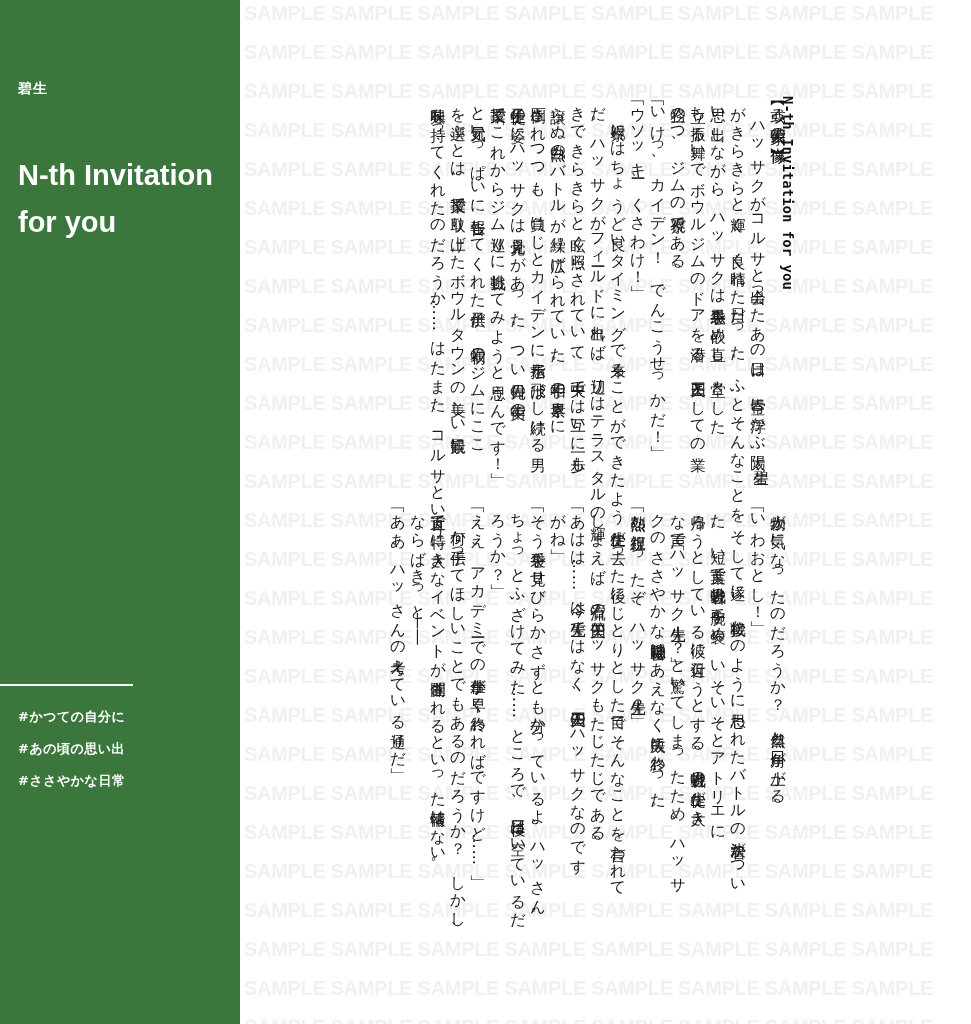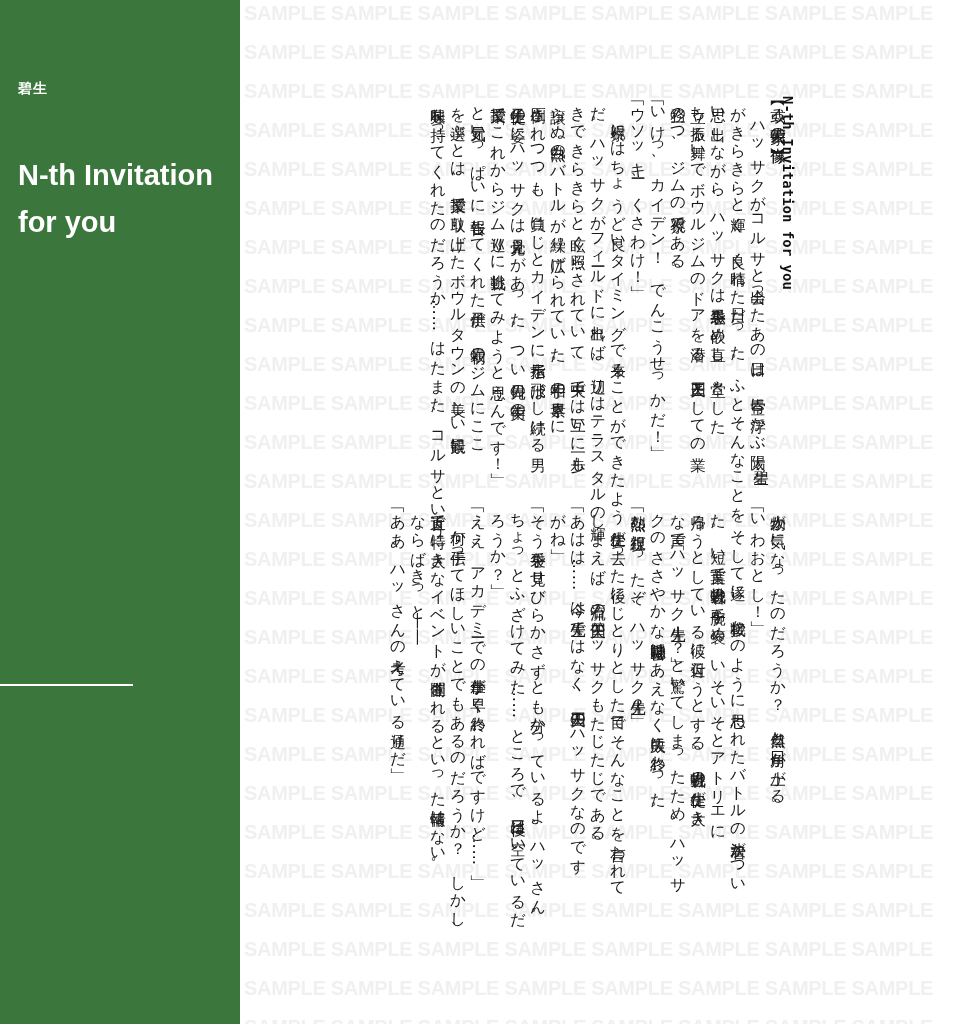--- a/index.html
+++ b/index.html
@@ -64,20 +64,25 @@
   }
   .col { display:block; white-space:nowrap; }
 </style>
 </head>
 <body>
 
 <div class="sidebar">
   <div class="sb-author">碧生</div>
   <div class="sb-title">N-th Invitation for you</div>
   <div class="sb-rule"></div>
+  <div class="sb-tags">
+    <div class="sb-tag">#かつての自分に</div>
+    <div class="sb-tag">#あの頃の思い出</div>
+    <div class="sb-tag">#ささやかな日常</div>
+  </div>
 </div>
 
 <div class="page">
   <div class="watermark" id="wm">
       <div>SAMPLE SAMPLE SAMPLE SAMPLE SAMPLE SAMPLE SAMPLE SAMPLE</div>
       <div>SAMPLE SAMPLE SAMPLE SAMPLE SAMPLE SAMPLE SAMPLE SAMPLE</div>
       <div>SAMPLE SAMPLE SAMPLE SAMPLE SAMPLE SAMPLE SAMPLE SAMPLE</div>
       <div>SAMPLE SAMPLE SAMPLE SAMPLE SAMPLE SAMPLE SAMPLE SAMPLE</div>
       <div>SAMPLE SAMPLE SAMPLE SAMPLE SAMPLE SAMPLE SAMPLE SAMPLE</div>
       <div>SAMPLE SAMPLE SAMPLE SAMPLE SAMPLE SAMPLE SAMPLE SAMPLE</div>

